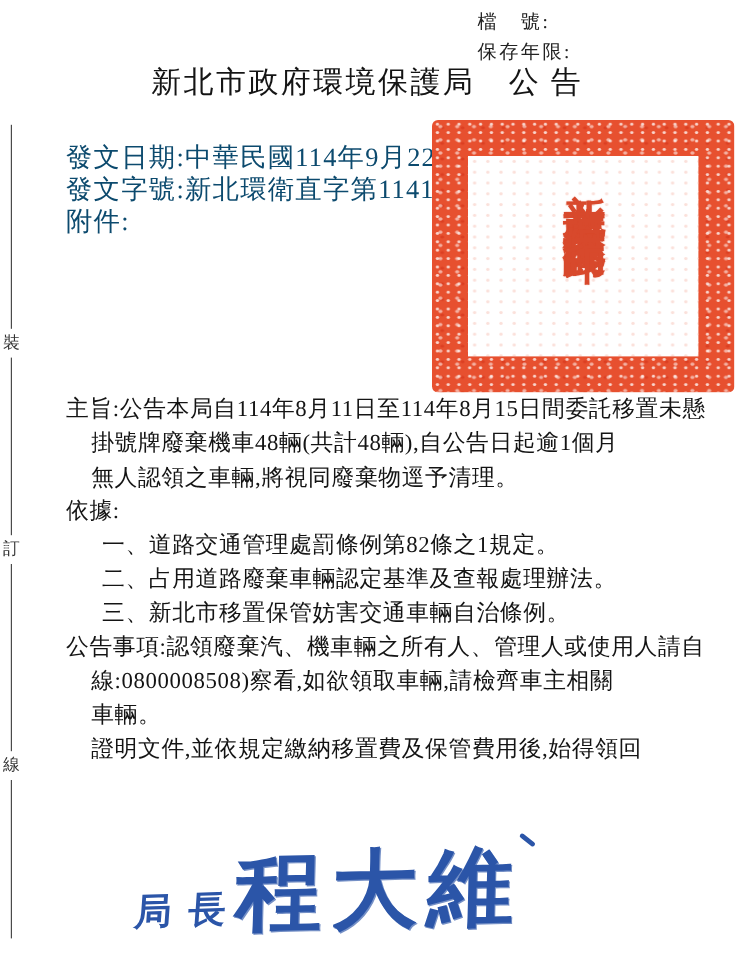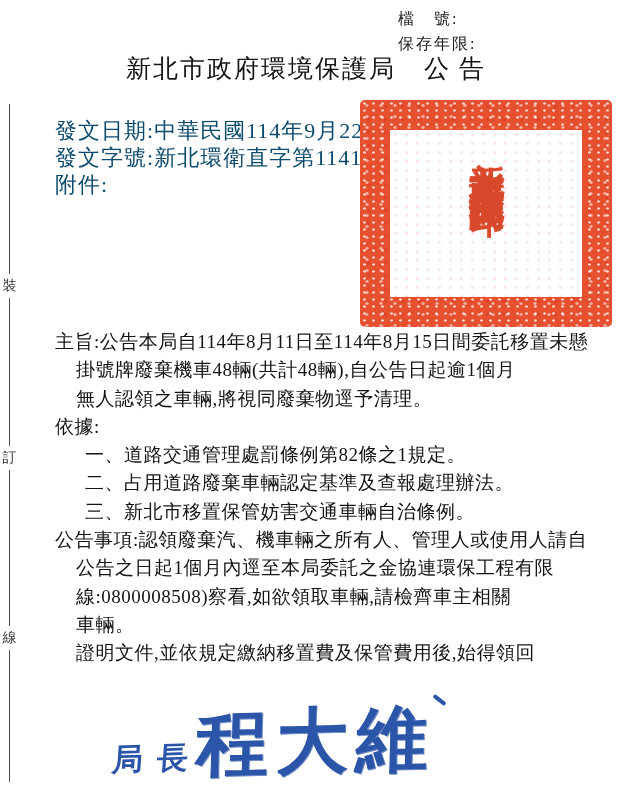--- a/index.html
+++ b/index.html
@@ -143,21 +143,20 @@
 
   <div class="body-text">
     <div class="line l0">主旨:公告本局自114年8月11日至114年8月15日間委託移置未懸</div>
     <div class="line l1">掛號牌廢棄機車48輛(共計48輛),自公告日起逾1個月</div>
     <div class="line l1">無人認領之車輛,將視同廢棄物逕予清理。</div>
     <div class="line l0">依據:</div>
     <div class="line l2">一、道路交通管理處罰條例第82條之1規定。</div>
     <div class="line l2">二、占用道路廢棄車輛認定基準及查報處理辦法。</div>
     <div class="line l2">三、新北市移置保管妨害交通車輛自治條例。</div>
     <div class="line l0">公告事項:認領廢棄汽、機車輛之所有人、管理人或使用人請自</div>
-    <div class="line l1">公告之日起1個月內逕至本局委託之金協連環保工程有限</div>
     <div class="line l1">線:0800008508)察看,如欲領取車輛,請檢齊車主相關</div>
     <div class="line l1">車輛。</div>
     <div class="line l1">證明文件,並依規定繳納移置費及保管費用後,始得領回</div>
   </div>
 
   <div class="signature">
     <div class="sig-title">局長</div>
     <div class="sig-name">程大維</div>
     <div class="sig-stroke"></div>
   </div>

